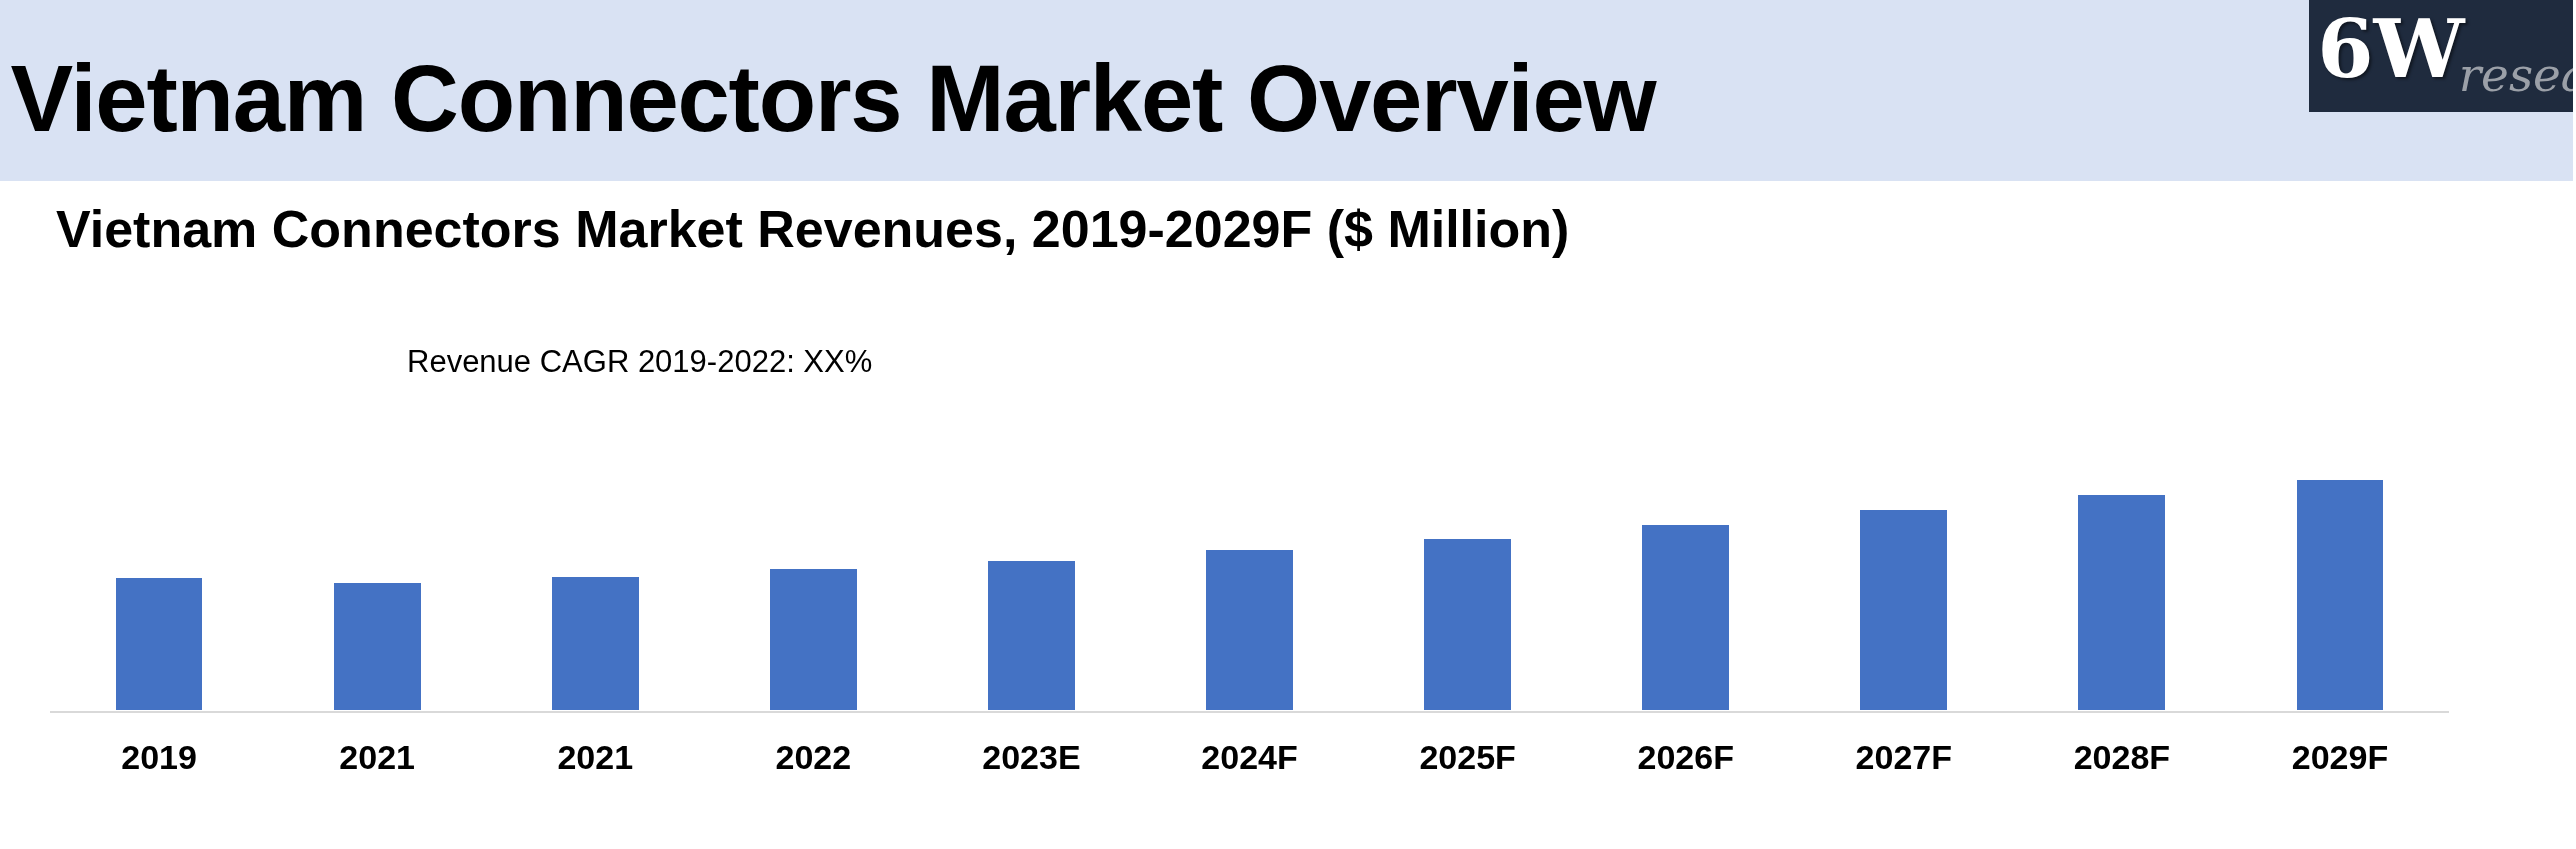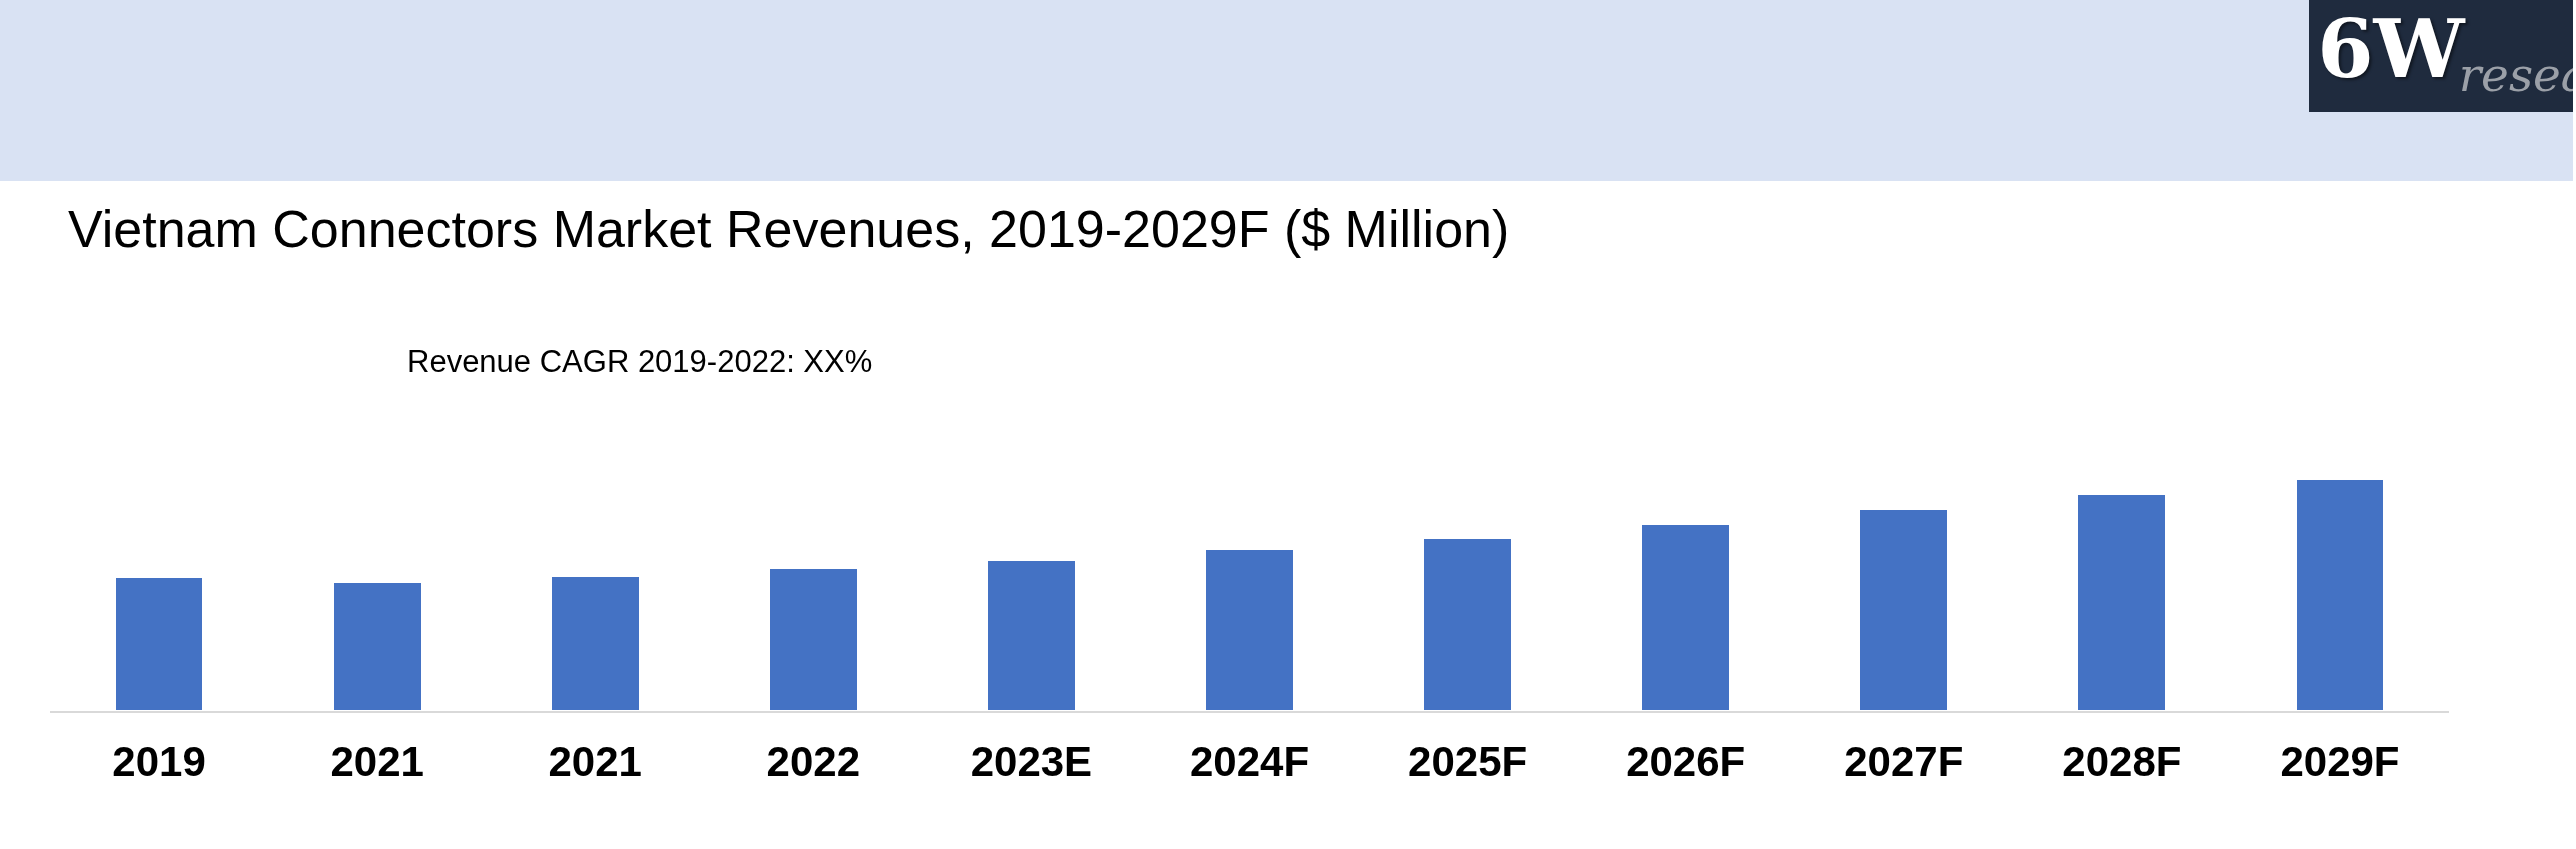--- a/index.html
+++ b/index.html
@@ -42,21 +42,21 @@
     font-family:"DejaVu Serif","Liberation Serif",serif;
     font-style:italic;font-size:47px;line-height:98px;
     color:#9BA0A8;
     margin-left:-5.9px;
     position:relative;top:14px;
     white-space:nowrap;
   }
   
   .chart-subtitle{
     position:absolute;left:56px;top:199px;
-    font-size:52px;font-weight:400;white-space:nowrap;margin-left:12px;
+    font-size:52px;font-weight:700;white-space:nowrap;
   }
   .cagr{
     position:absolute;top:344px;
     font-size:31px;font-weight:400;white-space:nowrap;
   }
   .cagr-historic{left:407px;}
   .cagr-forecast{left:1557px;}
   
   .plot-area{
     position:absolute;left:50px;top:480px;
@@ -71,30 +71,31 @@
     flex:1;height:100%;
     display:flex;align-items:flex-end;justify-content:center;
   }
   .bar{width:39.8%;}
   .x-labels{
     position:absolute;left:50px;top:738px;
     width:2399px;display:flex;
   }
   .xlabel{
     flex:1;text-align:center;
-    font-size:42px;font-weight:600;color:#000000;
+    font-size:34px;font-weight:600;color:#000000;
   }
 </style>
 </head>
 <body>
 
 <div id="canvas">
 
   <div class="header-band"></div>
 
+  <div class="page-title">Vietnam Connectors Market Overview</div>
 
   <div class="logo-box">
     <span class="logo-main">6W</span>
     <span class="logo-sub">research</span>
   </div>
 
   <div class="chart-subtitle">Vietnam Connectors Market Revenues, 2019-2029F ($ Million)</div>
 
   <div class="cagr cagr-historic">Revenue CAGR 2019-2022: XX%</div>
 

